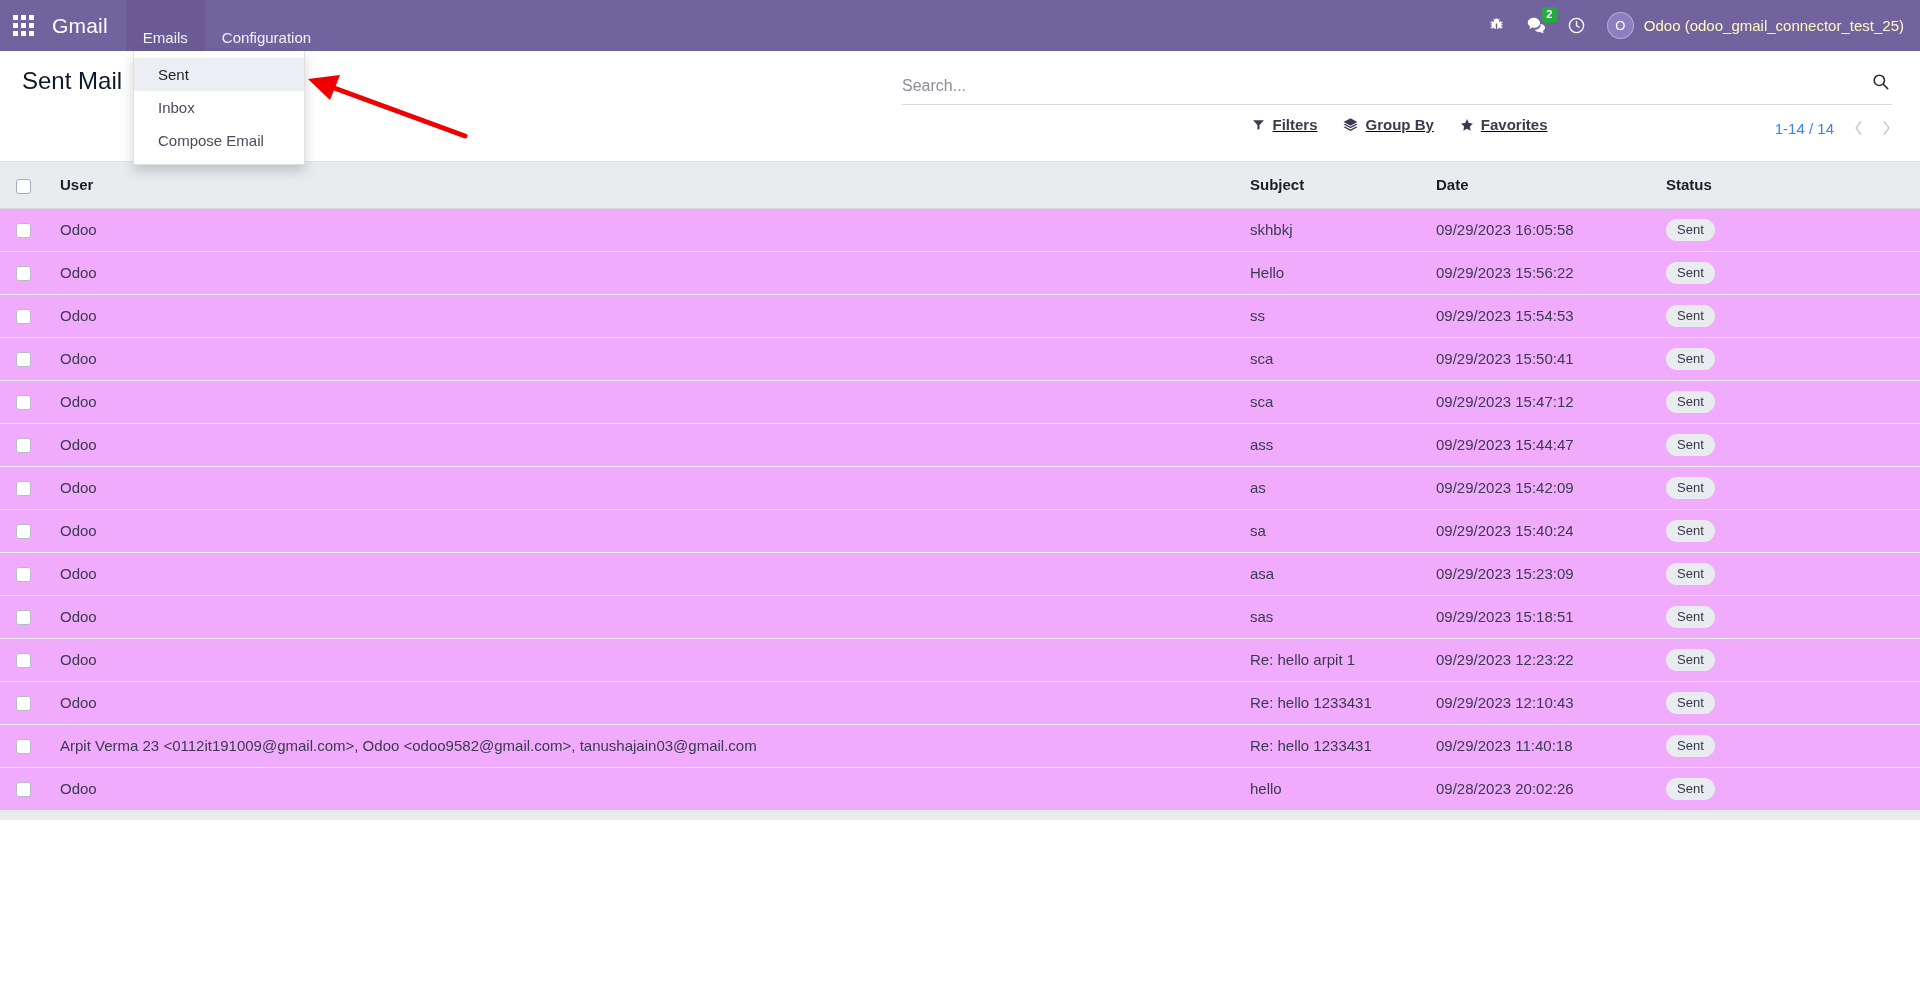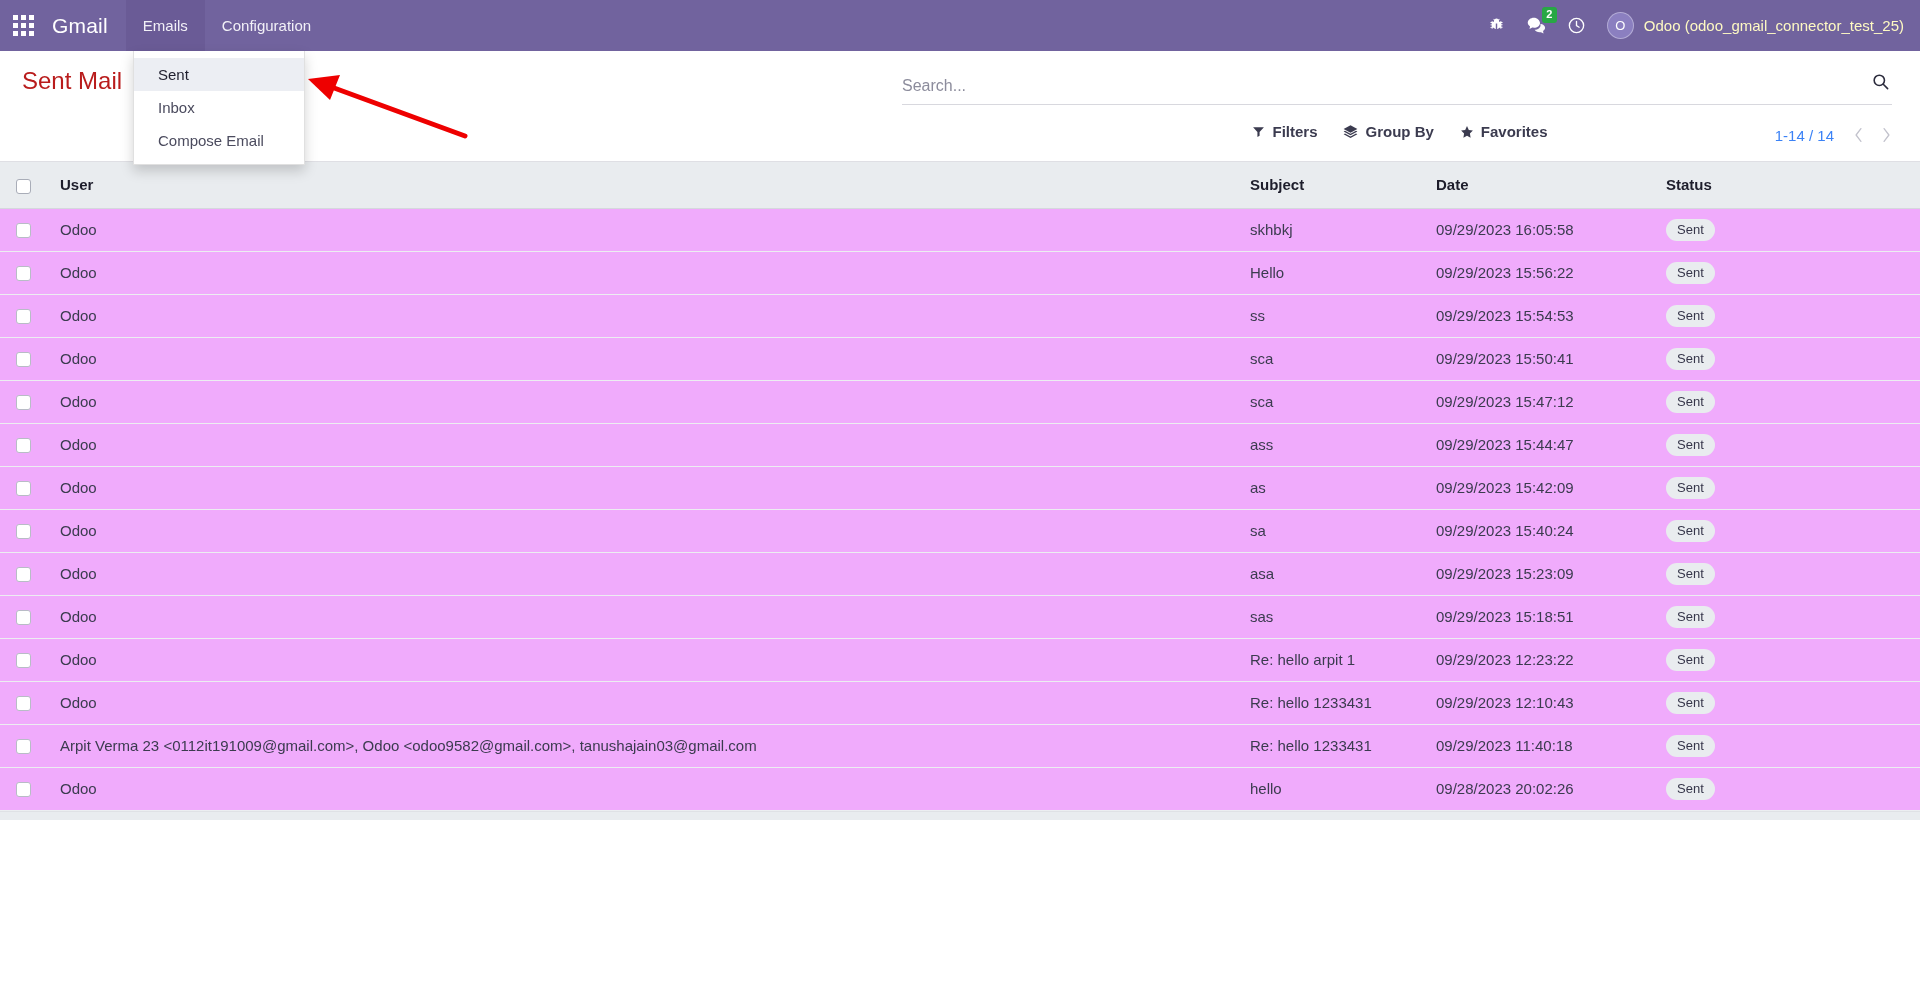--- a/index.html
+++ b/index.html
@@ -27,21 +27,21 @@
   }
   .grid-icon { display: grid; grid-template-columns: repeat(3, 5px); grid-gap: 3px; }
   .grid-icon i { width: 5px; height: 5px; background: #ffffff; display: block; }
   .brand {
     font-size: 21px; font-weight: 400; color: #ffffff;
     padding: 0 18px 0 6px; letter-spacing: .2px;
     line-height: 51px; cursor: pointer;
   }
   .nav-item {
     font-size: 15px; color: #f2f0f7;
-    padding: 0 17px; height: 51px; line-height: 51px;
+    padding: 12px 17px; height: 51px; line-height: 51px;
     cursor: pointer;
   }
   .nav-item.active { background: #6a5b96; }
   .nav-spacer { flex: 1; }
   .sys-icon {
     width: 40px; height: 51px;
     display: flex; align-items: center; justify-content: center;
     cursor: pointer; position: relative; color: #fff;
   }
   .sys-icon svg { display: block; }
@@ -86,21 +86,21 @@
   .control-panel {
     background: #ffffff;
     border-bottom: 1px solid #dfdfe4;
     padding: 0 22px;
     height: 111px;
     position: relative;
     display: flex;
   }
   .cp-left { width: 880px; padding-top: 16px; }
   .breadcrumb-title {
-    font-size: 24px; color: #b91c1c; font-weight: 400;
+    font-size: 24px; color: #0f172a; font-weight: 400;
   }
   .cp-right { flex: 1; padding-top: 20px; }
   .searchbar-wrap {
     display: flex; align-items: flex-end;
     border-bottom: 1px solid #d8d8de;
     padding-bottom: 7px;
     margin-right: 6px;
   }
   .search-input {
     flex: 1;
@@ -109,22 +109,23 @@
     font-family: "Liberation Sans", sans-serif;
     background: transparent;
     padding: 6px 0 2px 0;
   }
   .search-input::placeholder { color: #8c8c9c; }
   .search-icon-btn {
     cursor: pointer; color: #2b2b3c; padding: 0 2px 2px 8px;
   }
   .cp-tools {
     display: flex; align-items: center;
-    margin-top: 18px;
+    margin-top: 11px;
     position: relative;
+    text-decoration: underline;
   }
   .tool-group { display: flex; gap: 26px; margin: 0 auto; }
   .tool-btn {
     display: flex; align-items: center; gap: 7px;
     font-size: 15px; color: #3b3b4f; font-weight: 700;
     cursor: pointer; white-space: nowrap;
   }
   .tool-btn svg { display: block; }
   .pager {
     position: absolute; right: 0; top: 0;

